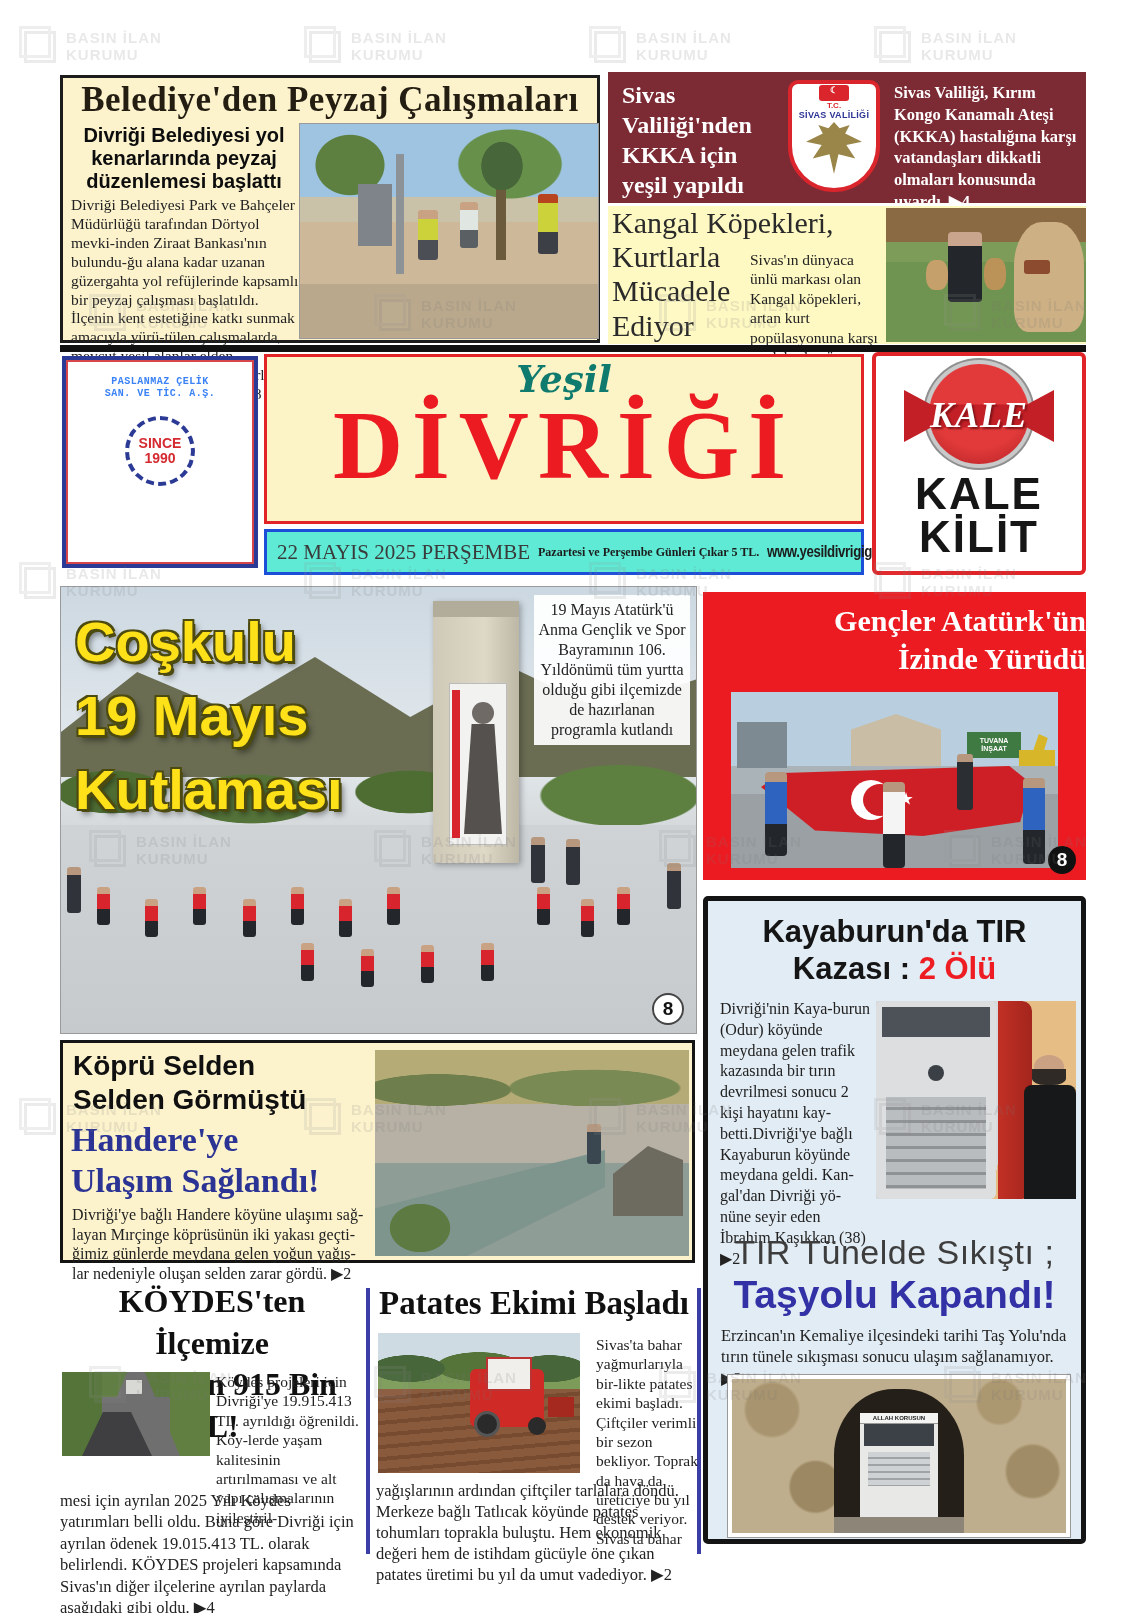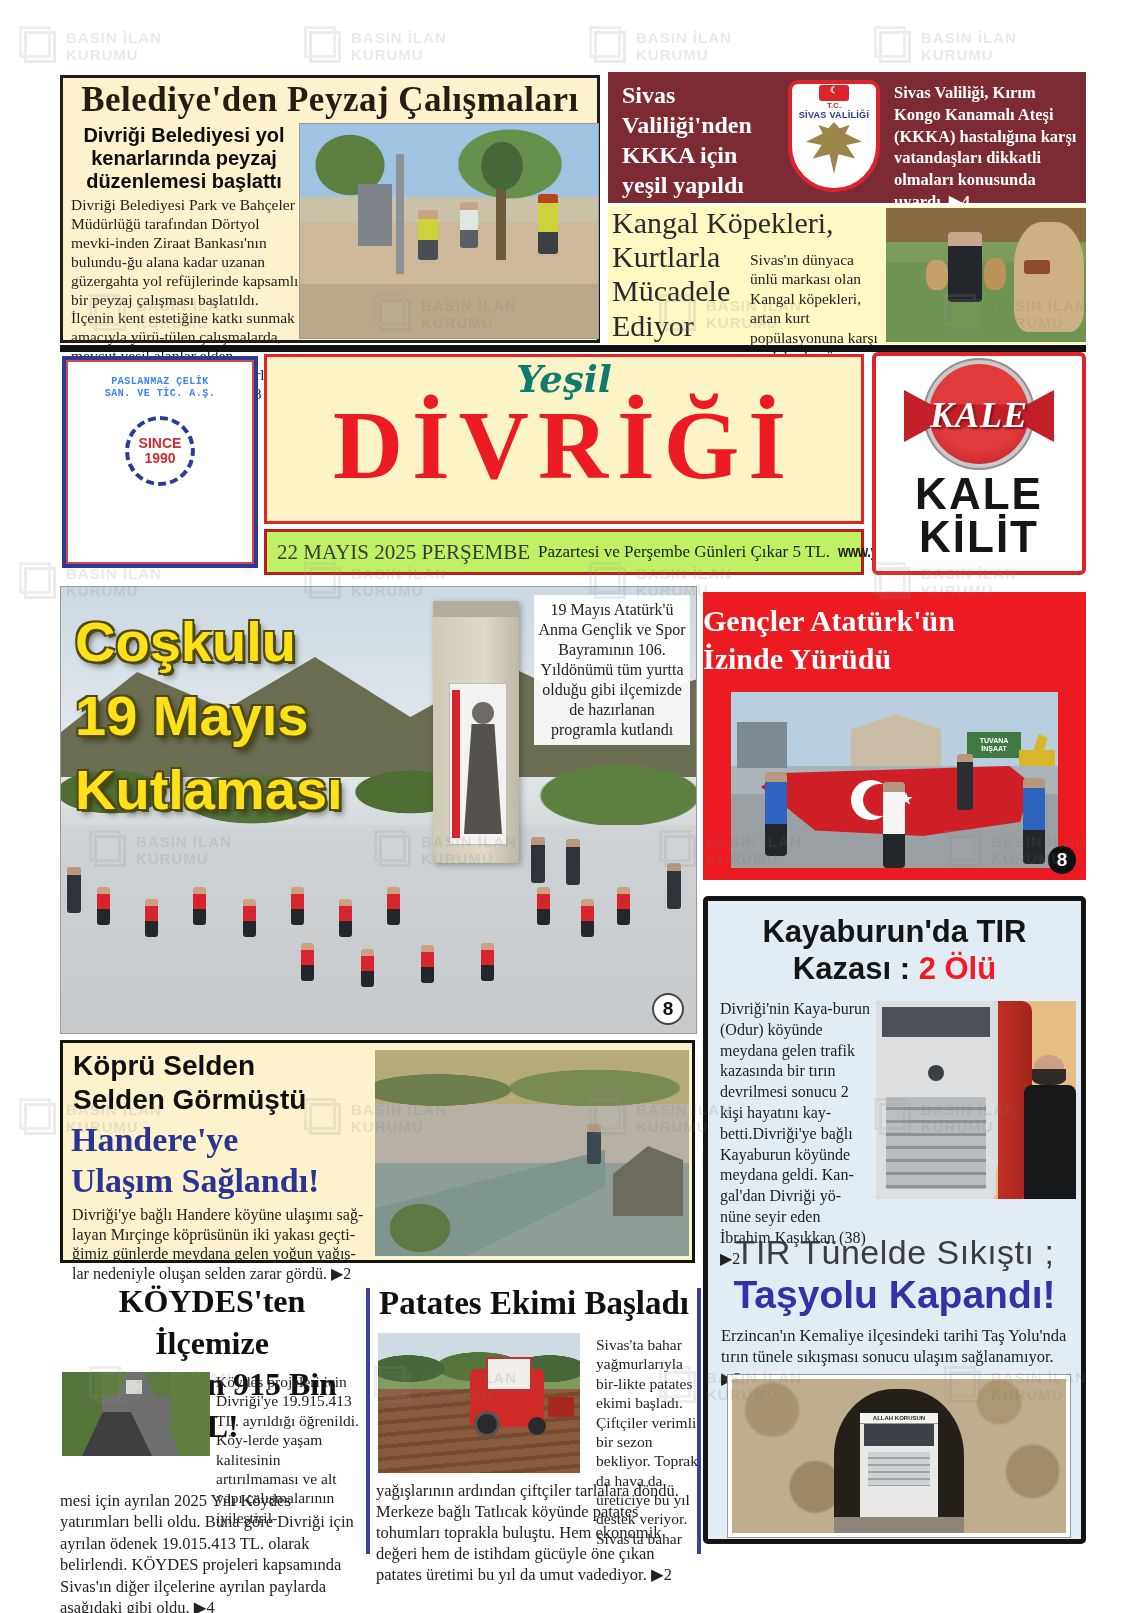--- a/index.html
+++ b/index.html
@@ -41,24 +41,24 @@
          box-shadow:inset 0 0 0 2px #d6454a;box-sizing:border-box;text-align:center;}
   #nikel-logo{margin-top:26px;font-family:"Liberation Sans",sans-serif;font-weight:900;font-size:46px;line-height:1;}
   #nikel-logo .b{color:#253a8e;} #nikel-logo .r{color:#d42a30;}
   #nikel-lines{margin-top:16px;color:#3b82f6;font-family:Liberation Mono, monospace;font-weight:bold;font-size:10px;line-height:1.2;letter-spacing:.5px;}
   #nikel-badge{width:62px;height:62px;margin:16px auto 0;border:4px dashed #2b3a94;border-radius:50%;
                display:flex;flex-direction:column;justify-content:center;color:#d42a30;
                font-family:"Liberation Sans",sans-serif;font-weight:900;font-size:14px;line-height:1.05;}
   #mast-center{left:264px;top:354px;width:600px;height:170px;background:#fcf3c6;border:3px solid #e02427;box-sizing:border-box;text-align:center;}
   #mast-script{font-family:"DejaVu Serif",serif;font-style:italic;font-weight:bold;font-size:37px;color:#0f7a6e;line-height:1;margin-top:4px;}
   #mast-title{font-size:97px;font-weight:bold;color:#ec1b22;letter-spacing:9px;line-height:.95;margin-top:2px;}
-  #dateline{left:264px;top:529px;width:600px;height:46px;background:#bef264;border:3px solid #b91c1c;box-sizing:border-box;
+  #dateline{left:264px;top:529px;width:600px;height:46px;background:#5eead4;border:3px solid #1d4ed8;box-sizing:border-box;
             display:flex;align-items:center;gap:8px;padding:0 10px;}
   #dl-date{font-size:21px;color:#3a3a3a;white-space:nowrap;}
-  #dl-sched{font-weight:normal;font-size:17px;white-space:nowrap;}
+  #dl-sched{font-weight:bold;font-size:12px;white-space:nowrap;}
   #dl-url{font-family:"Liberation Sans",sans-serif;font-weight:900;font-size:17px;white-space:nowrap;
           display:inline-block;transform:scaleX(.78);transform-origin:left center;letter-spacing:-.5px;}
   #kale{left:872px;top:352px;width:214px;height:223px;background:#fff;border:4px solid #e02427;border-radius:6px;box-sizing:border-box;text-align:center;}
   #kale-emblem{position:relative;width:150px;height:104px;margin:8px auto 0;}
   #kale-globe{position:absolute;left:25px;top:0;width:100px;height:100px;border-radius:50%;
               background:radial-gradient(circle at 50% 35%,#e23a3a 0 60%,#b01f24 100%);box-shadow:0 0 0 4px #c9c9c9,0 0 0 6px #8f8f8f;}
   #kale-bow{position:absolute;left:0;top:26px;width:150px;height:52px;background:#c21f26;
             clip-path:polygon(0 0,18% 28%,82% 28%,100% 0,100% 100%,82% 72%,18% 72%,0 100%);}
   #kale-word{position:absolute;left:0;top:30px;width:150px;color:#fff;font-style:italic;font-weight:bold;font-size:36px;
              text-shadow:2px 2px 2px #7e1317;letter-spacing:1px;}
@@ -72,21 +72,21 @@
            font-size:16px;line-height:1.25;text-align:center;padding:5px 4px;color:#222;}
   .badge{position:absolute;z-index:6;width:28px;height:28px;border-radius:50%;display:flex;align-items:center;justify-content:center;
          font-family:"Liberation Sans",sans-serif;font-weight:bold;font-size:19px;}
   #mp-badge{right:12px;bottom:8px;background:#fff;color:#111;border:2px solid #444;}
   .kid{position:absolute;width:13px;height:38px;border-radius:3px;
        background:linear-gradient(#c9a183 0 7px,#d8242c 7px 22px,#23262a 22px 38px);}
   .adult{position:absolute;width:14px;height:46px;border-radius:3px;
        background:linear-gradient(#b7987e 0 8px,#30343a 8px 46px);}
   
   #gencler{left:703px;top:592px;width:383px;height:288px;background:#ec1b22;}
-  #gencler-head{margin-top:10px;text-align:left;color:#fff;font-weight:bold;font-size:30px;line-height:1.25;}
+  #gencler-head{margin-top:10px;text-align:right;color:#fff;font-weight:bold;font-size:30px;line-height:1.25;}
   #gencler-photo{left:28px;top:100px;width:327px;height:176px;background:linear-gradient(#b9cfdf 0 42%,#a9b3b8 42% 58%,#9aa0a4 58% 100%);border:none;}
   #gencler-badge{right:10px;bottom:6px;background:#111;color:#fff;}
   
   #kayabox{left:703px;top:896px;width:383px;height:648px;background:#e2ecf4;border:5px solid #141414;border-radius:5px;box-sizing:border-box;}
   #kaya-h{position:absolute;left:0;top:12px;width:100%;text-align:center;font-family:"Liberation Sans",sans-serif;
           font-weight:900;font-size:31px;line-height:1.2;color:#151515;}
   #kaya-h .red{color:#ee1c23;}
   #kaya-body{position:absolute;left:12px;top:98px;width:152px;font-size:16px;line-height:1.3;color:#222;}
   #kaya-photo{left:168px;top:100px;width:200px;height:198px;background:linear-gradient(100deg,#d7d9da 0 64%,#e7bd86 64% 100%);border:none;}
   #tun-h1{position:absolute;left:0;top:332px;width:100%;text-align:center;font-family:"Liberation Sans",sans-serif;

